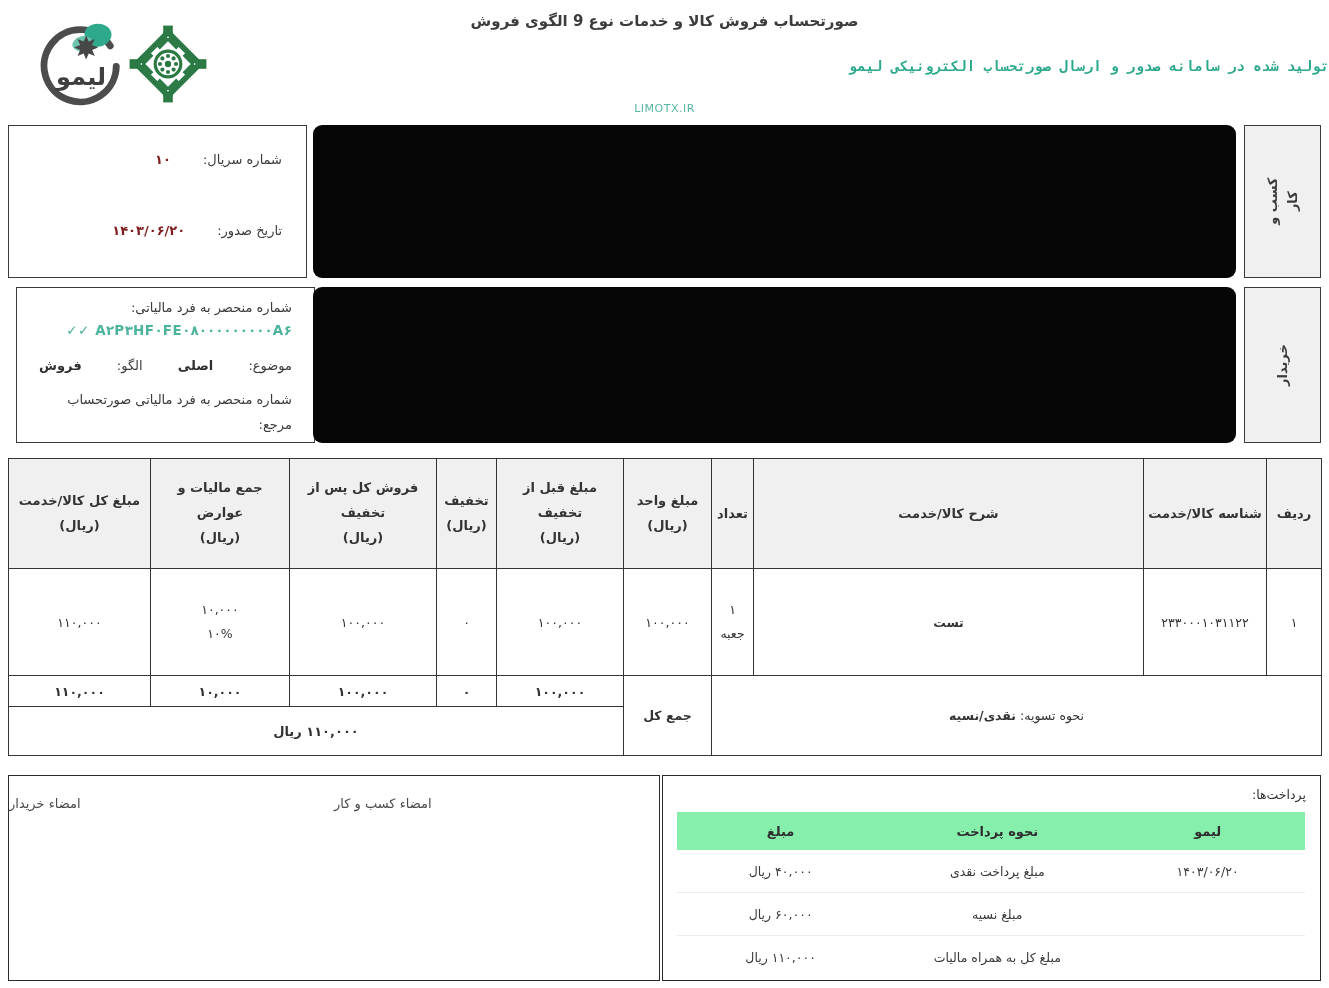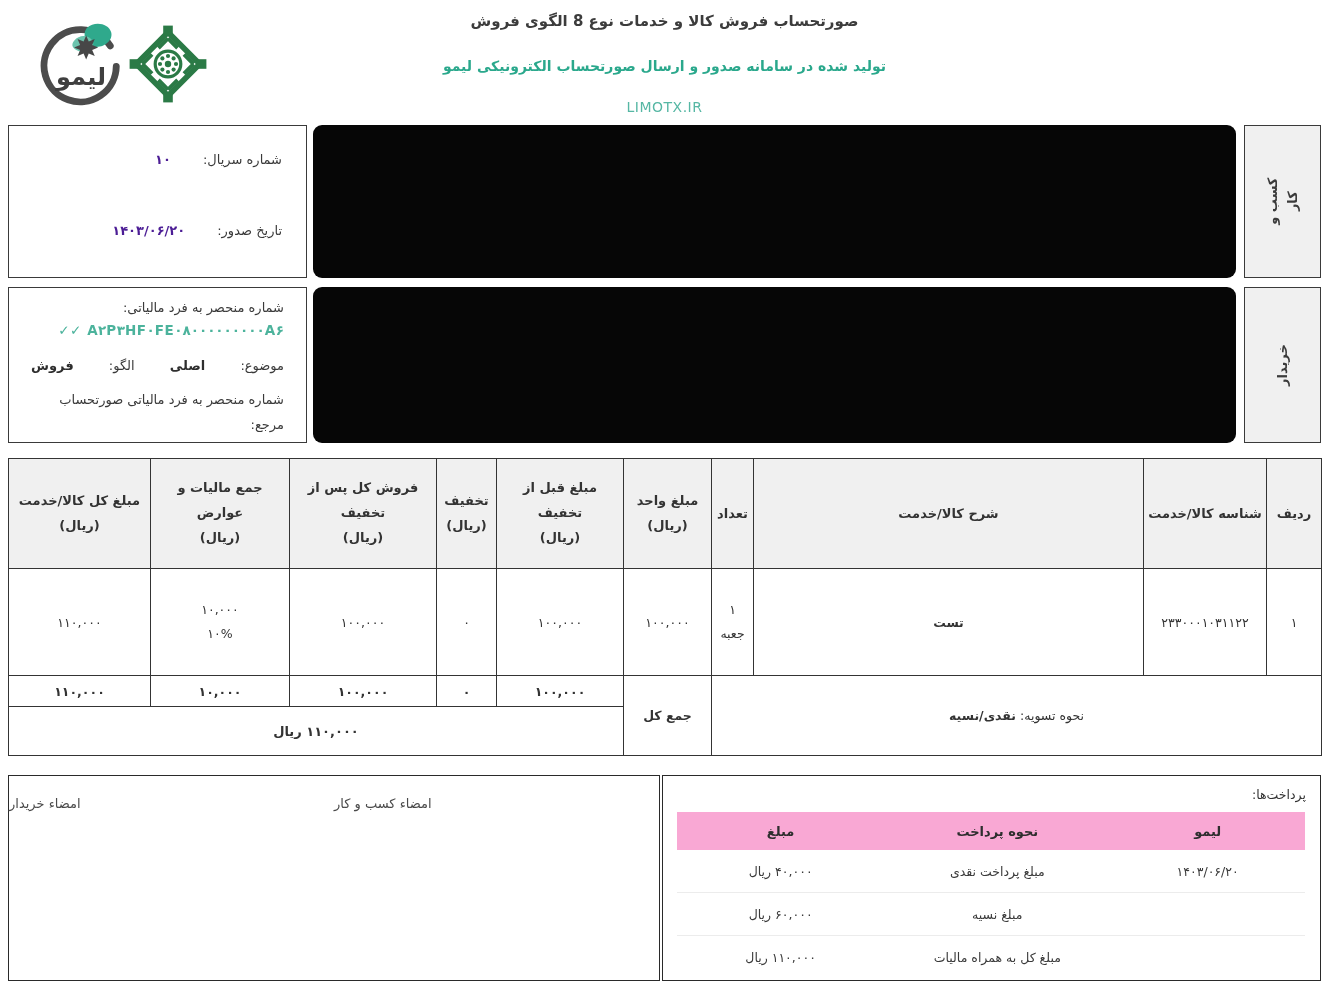--- a/index.html
+++ b/index.html
@@ -2,35 +2,35 @@
 <html dir="rtl" lang="fa"><head>
 <meta charset="utf-8">
 <style>
   html,body{margin:0;padding:0;background:#ffffff;}
   .page{position:relative;width:1329px;height:988px;background:#fff;overflow:hidden;
         font-family:"DejaVu Sans","Liberation Sans",sans-serif;color:#3a3a3a;direction:rtl;}
   .abs{position:absolute;}
 
   
   .doc-title{top:12px;left:0;right:0;text-align:center;font-size:15px;font-weight:bold;color:#3c3c3c;}
-  .doc-subtitle{top:58px;left:0;right:0;text-align:center;font-size:14px;font-weight:bold;color:#2aa88c;}
+  .doc-subtitle{top:58px;left:0;right:0;font-size:14px;font-weight:bold;color:#2aa88c;font-family:Liberation Mono, monospace;}
   .doc-link-wrap{top:97px;left:0;right:0;text-align:center;}
-  .doc-link{color:#56b7a4;font-size:14px;text-decoration:none;letter-spacing:.5px;}
+  .doc-link{color:#56b7a4;font-size:11px;text-decoration:none;letter-spacing:.5px;}
 
   
   .info-box{border:1px solid #3a3a3a;background:#fff;box-sizing:border-box;}
   .redact{background:#060606;border-radius:9px;}
   .side-box{border:1px solid #3a3a3a;background:#f0f0f0;box-sizing:border-box;
             display:flex;align-items:center;justify-content:center;}
   .side-label{transform:rotate(-90deg);font-weight:bold;font-size:13px;color:#3b3b3b;
               width:52px;text-align:center;line-height:1.55;white-space:normal;}
 
   .ib1{padding:26px 24px 0 18px;}
   .kv-line{display:flex;align-items:baseline;gap:32px;font-size:13px;}
-  .kv-line .val{font-weight:bold;color:#4c1d95;}
+  .kv-line .val{font-weight:bold;color:#7f1d1d;}
   .ib1 .kv-line + .kv-line{margin-top:56px;}
 
   .ib2{padding:12px 22px 0 16px;font-size:13px;}
   .taxid-line{direction:ltr;text-align:right;margin-top:7px;color:#4cb39c;font-size:13.5px;
               font-weight:bold;letter-spacing:.5px;white-space:nowrap;}
   .subject-line{display:flex;justify-content:space-between;align-items:baseline;margin-top:20px;padding-left:6px;}
   .subject-line .val{font-weight:bold;color:#2e2e2e;}
   .ref-line{margin-top:14px;line-height:1.95;}
 
   
@@ -43,21 +43,21 @@
   .settle-cell{font-size:13px;}
   .settle-cell .val{font-weight:bold;margin-top:27px;}
 
   
   .sig-box{border:1px solid #2a2a2a;box-sizing:border-box;display:flex;}
   .sig-half{width:50%;text-align:left;padding-top:20px;font-size:13px;color:#4a4a4a;}
 
   .pay-box{border:1px solid #2a2a2a;box-sizing:border-box;}
   .pay-title{font-size:12.5px;color:#333;padding:11px 14px 0 0;text-align:right;}
   table.pay{border-collapse:collapse;width:628px;margin:10px 15px 0 16px;table-layout:fixed;}
-  .pay th{background:#f9a8d4;font-weight:bold;font-size:13px;height:36px;color:#2e2e2e;}
+  .pay th{background:#86efac;font-weight:bold;font-size:13px;height:36px;color:#2e2e2e;}
   .pay td{height:40px;font-size:12.5px;text-align:center;color:#3a3a3a;}
   .pay tbody tr + tr td{border-top:1px solid #ececec;}
 </style>
 </head>
 <body>
 
 <div class="page">
 
   <div class="abs" style="left:38px;top:20px;width:86px;height:86px;">
     <svg width="86" height="86" viewBox="0 0 100 100">
@@ -84,42 +84,42 @@
         <circle cx="40" cy="50" r="2.6"></circle>
           <circle cx="60" cy="50" r="2.6"></circle>
         <circle cx="43" cy="43" r="2.6"></circle>
           <circle cx="57" cy="43" r="2.6"></circle>
         <circle cx="43" cy="57" r="2.6"></circle>
           <circle cx="57" cy="57" r="2.6"></circle>
       </g>
     </svg>
   </div>
 
-  <div class="abs doc-title">صورتحساب فروش کالا و خدمات نوع 8 الگوی فروش</div>
+  <div class="abs doc-title">صورتحساب فروش کالا و خدمات نوع 9 الگوی فروش</div>
   <div class="abs doc-subtitle">تولید شده در سامانه صدور و ارسال صورتحساب الکترونیکی لیمو</div>
   <div class="abs doc-link-wrap">
     <a class="doc-link" href="#">LIMOTX.IR</a>
   </div>
 
   <div class="abs info-box ib1" style="left:8px;top:125px;width:299px;height:153px;">
     <div class="kv-line">
       <span class="lbl">شماره سریال:</span>
       <span class="val">۱۰</span>
     </div>
     <div class="kv-line">
       <span class="lbl">تاریخ صدور:</span>
       <span class="val">۱۴۰۳/۰۶/۲۰</span>
     </div>
   </div>
   <div class="abs redact" style="left:313px;top:125px;width:923px;height:153px;"></div>
   <div class="abs side-box" style="left:1244px;top:125px;width:77px;height:153px;">
     <div class="side-label">کسب و کار</div>
   </div>
 
-  <div class="abs info-box ib2" style="left:8px;top:287px;width:299px;height:156px;">
+  <div class="abs info-box ib2" style="left:16px;top:287px;width:299px;height:156px;">
     <div>شماره منحصر به فرد مالیاتی:</div>
     <div class="taxid-line"><span>✓✓</span> <span>A۲P۳HF۰FE۰۸۰۰۰۰۰۰۰۰۰A۶</span></div>
     <div class="subject-line">
       <span>موضوع:</span>
       <span class="val">اصلی</span>
       <span>الگو:</span>
       <span class="val">فروش</span>
     </div>
     <div class="ref-line">شماره منحصر به فرد مالیاتی صورتحساب مرجع:</div>
   </div>

